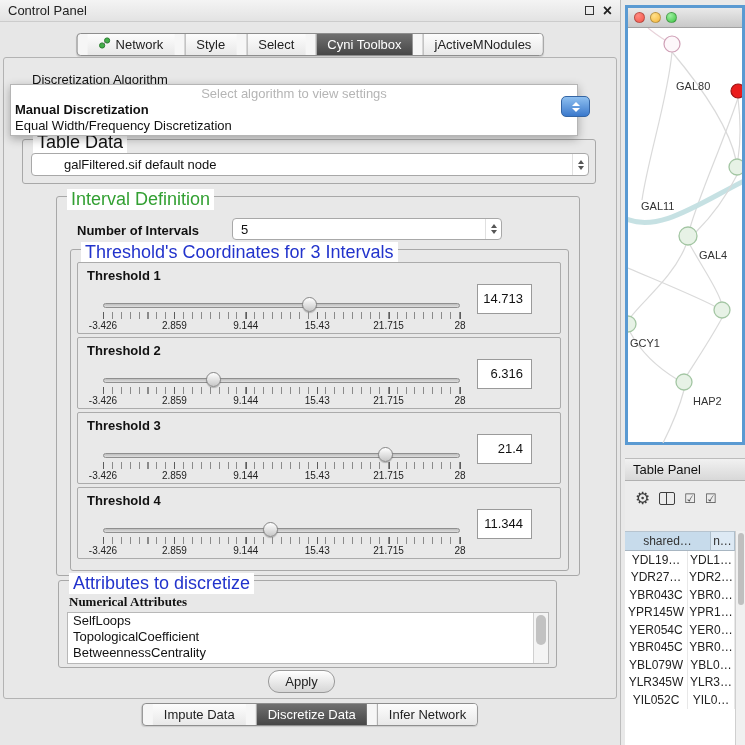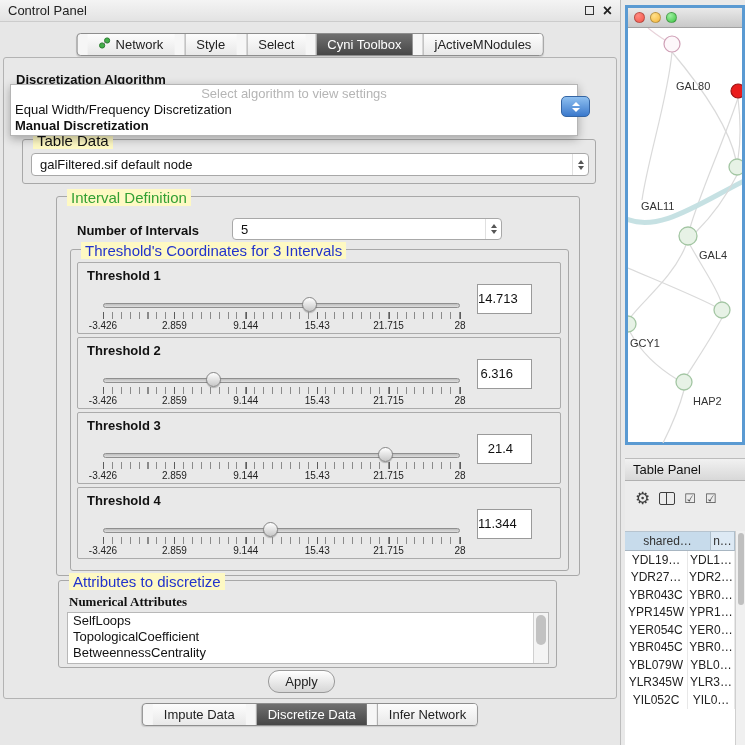--- a/index.html
+++ b/index.html
@@ -29,53 +29,53 @@
   .bottom-tabs { top:703px; }
   .tab { padding:3px 11px; font-size:13px; display:flex; align-items:center; gap:5px;
     background:linear-gradient(#fdfdfd,#e8e8e8); color:#222; white-space:nowrap; cursor:default;margin-left:10px; }
   .tab + .tab { border-left:1px solid #a5a5a5; }
   .tab.selected { background:linear-gradient(#707070,#474747); color:#fff; }
 
   
   .content { position:absolute; left:3px; top:57px; width:614px; height:642px;
     border:1px solid #b3b3b3; border-radius:3px; background:#e8e8e8; }
 
-  .algo-label { position:absolute; left:16px; top:72px; font-weight:bold; z-index:1; }
+  .algo-label { position:absolute; left:32px; top:72px; font-weight:normal; z-index:1; }
 
   
   .algo-popup { position:absolute; left:10px; top:84px; width:568px; height:52px;
     background:#fff; border:1px solid #b5b5b5; box-shadow:0 3px 9px rgba(0,0,0,.3);
     z-index:20; font-size:13px; }
   .algo-popup .ph { text-align:center; color:#b5b5b5; line-height:17px; }
   .algo-popup .opt { line-height:16px; padding:0 4px; }
   .algo-popup .opt.first { font-weight:bold; }
   .algo-stepper { position:absolute; left:561px; top:96px; width:29px; height:21px;
     border-radius:5px; background:linear-gradient(#8fc0f0,#3b79cc);
     border:1px solid #3465a4; z-index:21; display:flex; flex-direction:column;
     align-items:center; justify-content:center; gap:2px; }
   .tri-up { width:0; height:0; border-left:4px solid transparent; border-right:4px solid transparent; border-bottom:4px solid #fff; }
   .tri-down { width:0; height:0; border-left:4px solid transparent; border-right:4px solid transparent; border-top:4px solid #fff; }
   .tri-up.dark { border-bottom-color:#555; border-left-width:3.5px; border-right-width:3.5px; }
   .tri-down.dark { border-top-color:#555; border-left-width:3.5px; border-right-width:3.5px; }
 
   
   .group { position:absolute; border:1px solid #a8a8a8; border-radius:3px; }
-  .group-label { position:absolute; top:-8px; left:10px; background:#fef9c3;
-    padding:0 4px; font-size:15px; white-space:nowrap; }
+  .group-label { position:absolute; top:-8px; left:10px; background:#ffffff;
+    padding:0 4px; font-size:18px; white-space:nowrap; }
   .group-label.green { color:#33a033; }
   .group-label.blue { color:#2233cc; }
 
   .table-data-group { left:22px; top:139px; width:574px; height:45px; }
 
   .combo { position:absolute; background:#fff; border:1px solid #a8a8a8;
     border-radius:4px; display:flex; align-items:center; overflow:hidden; }
   .combo-text { flex:1; padding-left:8px; font-size:13px; white-space:nowrap; overflow:hidden; }
   .combo-arrows { width:16px; align-self:stretch; display:flex; flex-direction:column;
     align-items:center; justify-content:center; gap:2px; border-left:1px solid #e0e0e0; }
-  .table-data-combo { left:8px; top:13px; width:558px; height:23px; }
+  .table-data-combo { left:8px; top:13px; width:558px; height:23px;padding-left:24px; }
 
   .interval-group { left:56px; top:196px; width:524px; height:380px; }
   .intervals-label { position:absolute; left:20px; top:26px; font-weight:bold; }
   .intervals-combo { left:175px; top:21px; width:270px; height:22px; }
 
   .thresholds-group { position:absolute; left:13px; top:52px; width:499px; height:322px;
     border:1px solid #a8a8a8; border-radius:3px; }
   .threshold-stack { position:absolute; left:6px; top:12px; }
   .threshold-box { position:relative; width:484px; height:72px;
     border:1px solid #ababab; border-radius:2px; margin-bottom:3px; background:#e9e9e9; }
@@ -86,21 +86,21 @@
     background:linear-gradient(#ffffff,#c7c7c7); border:1px solid #878787;
     border-radius:50%; box-shadow:0 1px 1px rgba(0,0,0,.25); }
   .slider-ruler { position:absolute; left:25px; top:49px; width:357px; height:7px;
     background:repeating-linear-gradient(90deg,#8a8a8a 0 1px,transparent 1px 8.9px); }
   .slider-ruler i { position:absolute; top:0; width:1px; height:7px; background:#5c5c5c; }
   .slider-scale { position:absolute; left:25px; top:56px; width:357px; height:13px; }
   .slider-scale span { position:absolute; top:1px; transform:translateX(-50%);
     font-size:10px; color:#222; white-space:nowrap; }
   .th-value { position:absolute; right:28px; top:21px; width:55px; height:30px;
     background:#fff; border:1px solid #9a9a9a; font-size:13px; text-align:right;
-    line-height:28px; padding-right:18px; }
+    line-height:28px; padding-right:8px; }
 
   .attributes-group { left:58px; top:580px; width:499px; height:88px; }
   .attr-heading { position:absolute; left:10px; top:13px; font-weight:bold;font-family:Liberation Serif, serif; }
   .attr-list { position:absolute; left:8px; top:31px; width:482px; height:52px;
     background:#fff; border:1px solid #b8b8b8; overflow:hidden; }
   .attr-item { line-height:16px; padding:0 5px; font-size:13px; white-space:nowrap; }
   .attr-scrollbar { position:absolute; right:0; top:0; width:15px; height:100%;
     background:#f4f4f4; border-left:1px solid #d0d0d0; }
   .attr-scroll-thumb { position:absolute; left:2px; top:2px; width:10px; height:30px;
     background:#c2c2c2; border-radius:5px; }
@@ -191,22 +191,22 @@
         <span>jActiveMNodules</span>
       </div>
     </div>
 
   <div class="content"></div>
 
   <div class="algo-label">Discretization Algorithm</div>
 
   <div class="algo-popup">
     <div class="ph">Select algorithm to view settings</div>
+    <div class="opt first">Manual Discretization</div>
     <div class="opt">Equal Width/Frequency Discretization</div>
-    <div class="opt first">Manual Discretization</div>
   </div>
   <div class="algo-stepper">
     <span class="tri-up"></span>
     <span class="tri-down"></span>
   </div>
 
   <div class="group table-data-group">
     <span class="group-label">Table Data</span>
     <div class="combo table-data-combo">
       <span class="combo-text">galFiltered.sif default node</span>

